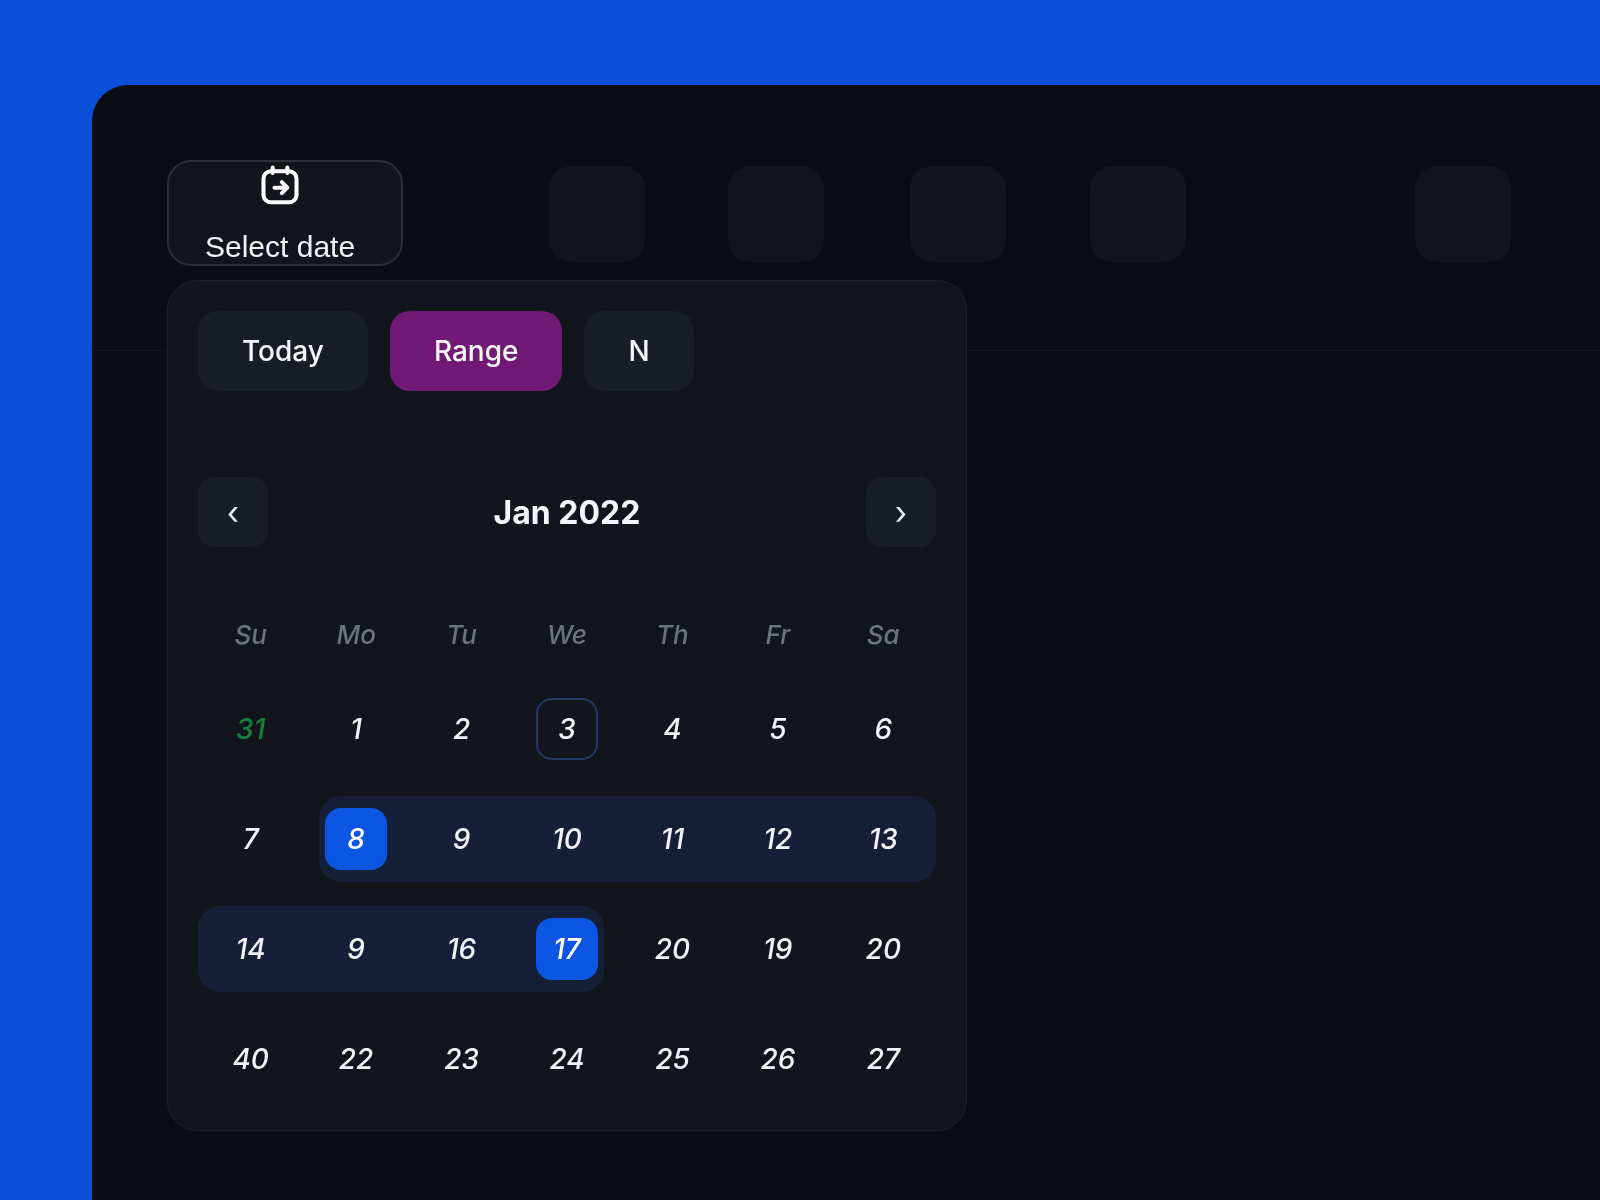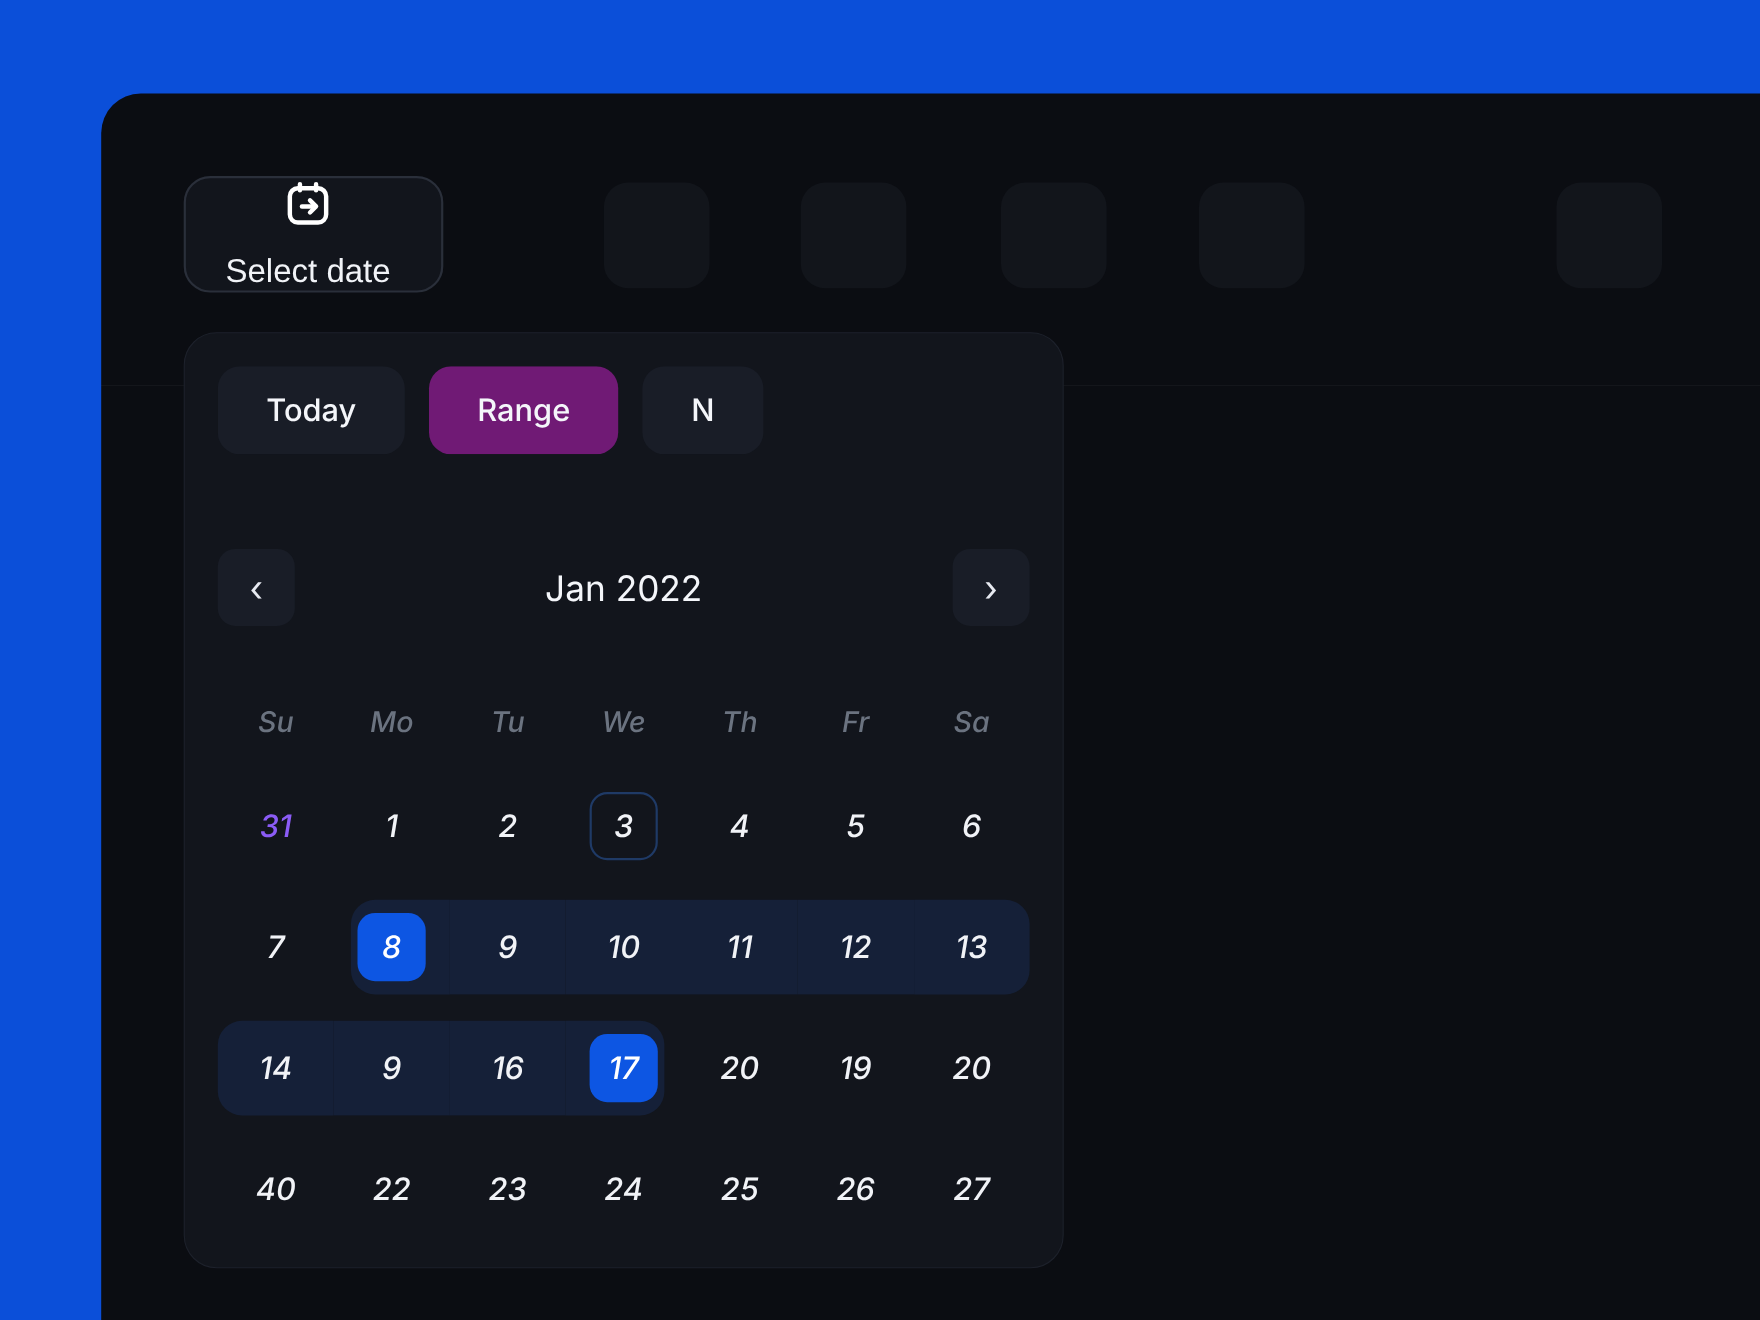--- a/index.html
+++ b/index.html
@@ -63,21 +63,21 @@
   }
   .tile-1 { left: 549px; }
   .tile-2 { left: 728px; }
   .tile-3 { left: 910px; }
   .tile-4 { left: 1090px; }
   .tile-5 { left: 1415px; }
 
   
   .popover {
     position: absolute;
-    top: 302px;
+    top: 280px;
     left: 167px;
     width: 800px;
     background: #12151c;
     border: 1px solid #1d212b;
     border-radius: 30px;
     padding: 30px 30px 40px 30px;
   }
 
   
   .chips {
@@ -119,21 +119,21 @@
     display: flex;
     align-items: center;
     justify-content: center;
     color: #e7eaf1;
     font-size: 32px;
     cursor: pointer;
   }
   .month-label {
     color: #f4f6fa;
     font-size: 32px;
-    font-weight: 400;
+    font-weight: 700;
   }
 
   
   .grid {
     margin-top: 72px;
     display: grid;
     grid-template-columns: repeat(7, 1fr);
     row-gap: 48px;
     font-style: italic;
   }
@@ -159,21 +159,21 @@
   .day-cell .num {
     position: relative;
     z-index: 2;
     width: 62px;
     height: 62px;
     display: flex;
     align-items: center;
     justify-content: center;
     border-radius: 16px;
   }
-  .day-cell.muted { color: #8b5cf6; cursor: default; }
+  .day-cell.muted { color: #15803d; cursor: default; }
   .day-cell.outlined .num { border: 2px solid #1f3a66; }
 
   
   .day-cell.in-range::before {
     content: "";
     position: absolute;
     top: -12px;
     bottom: -12px;
     left: 0;
     right: 0;

